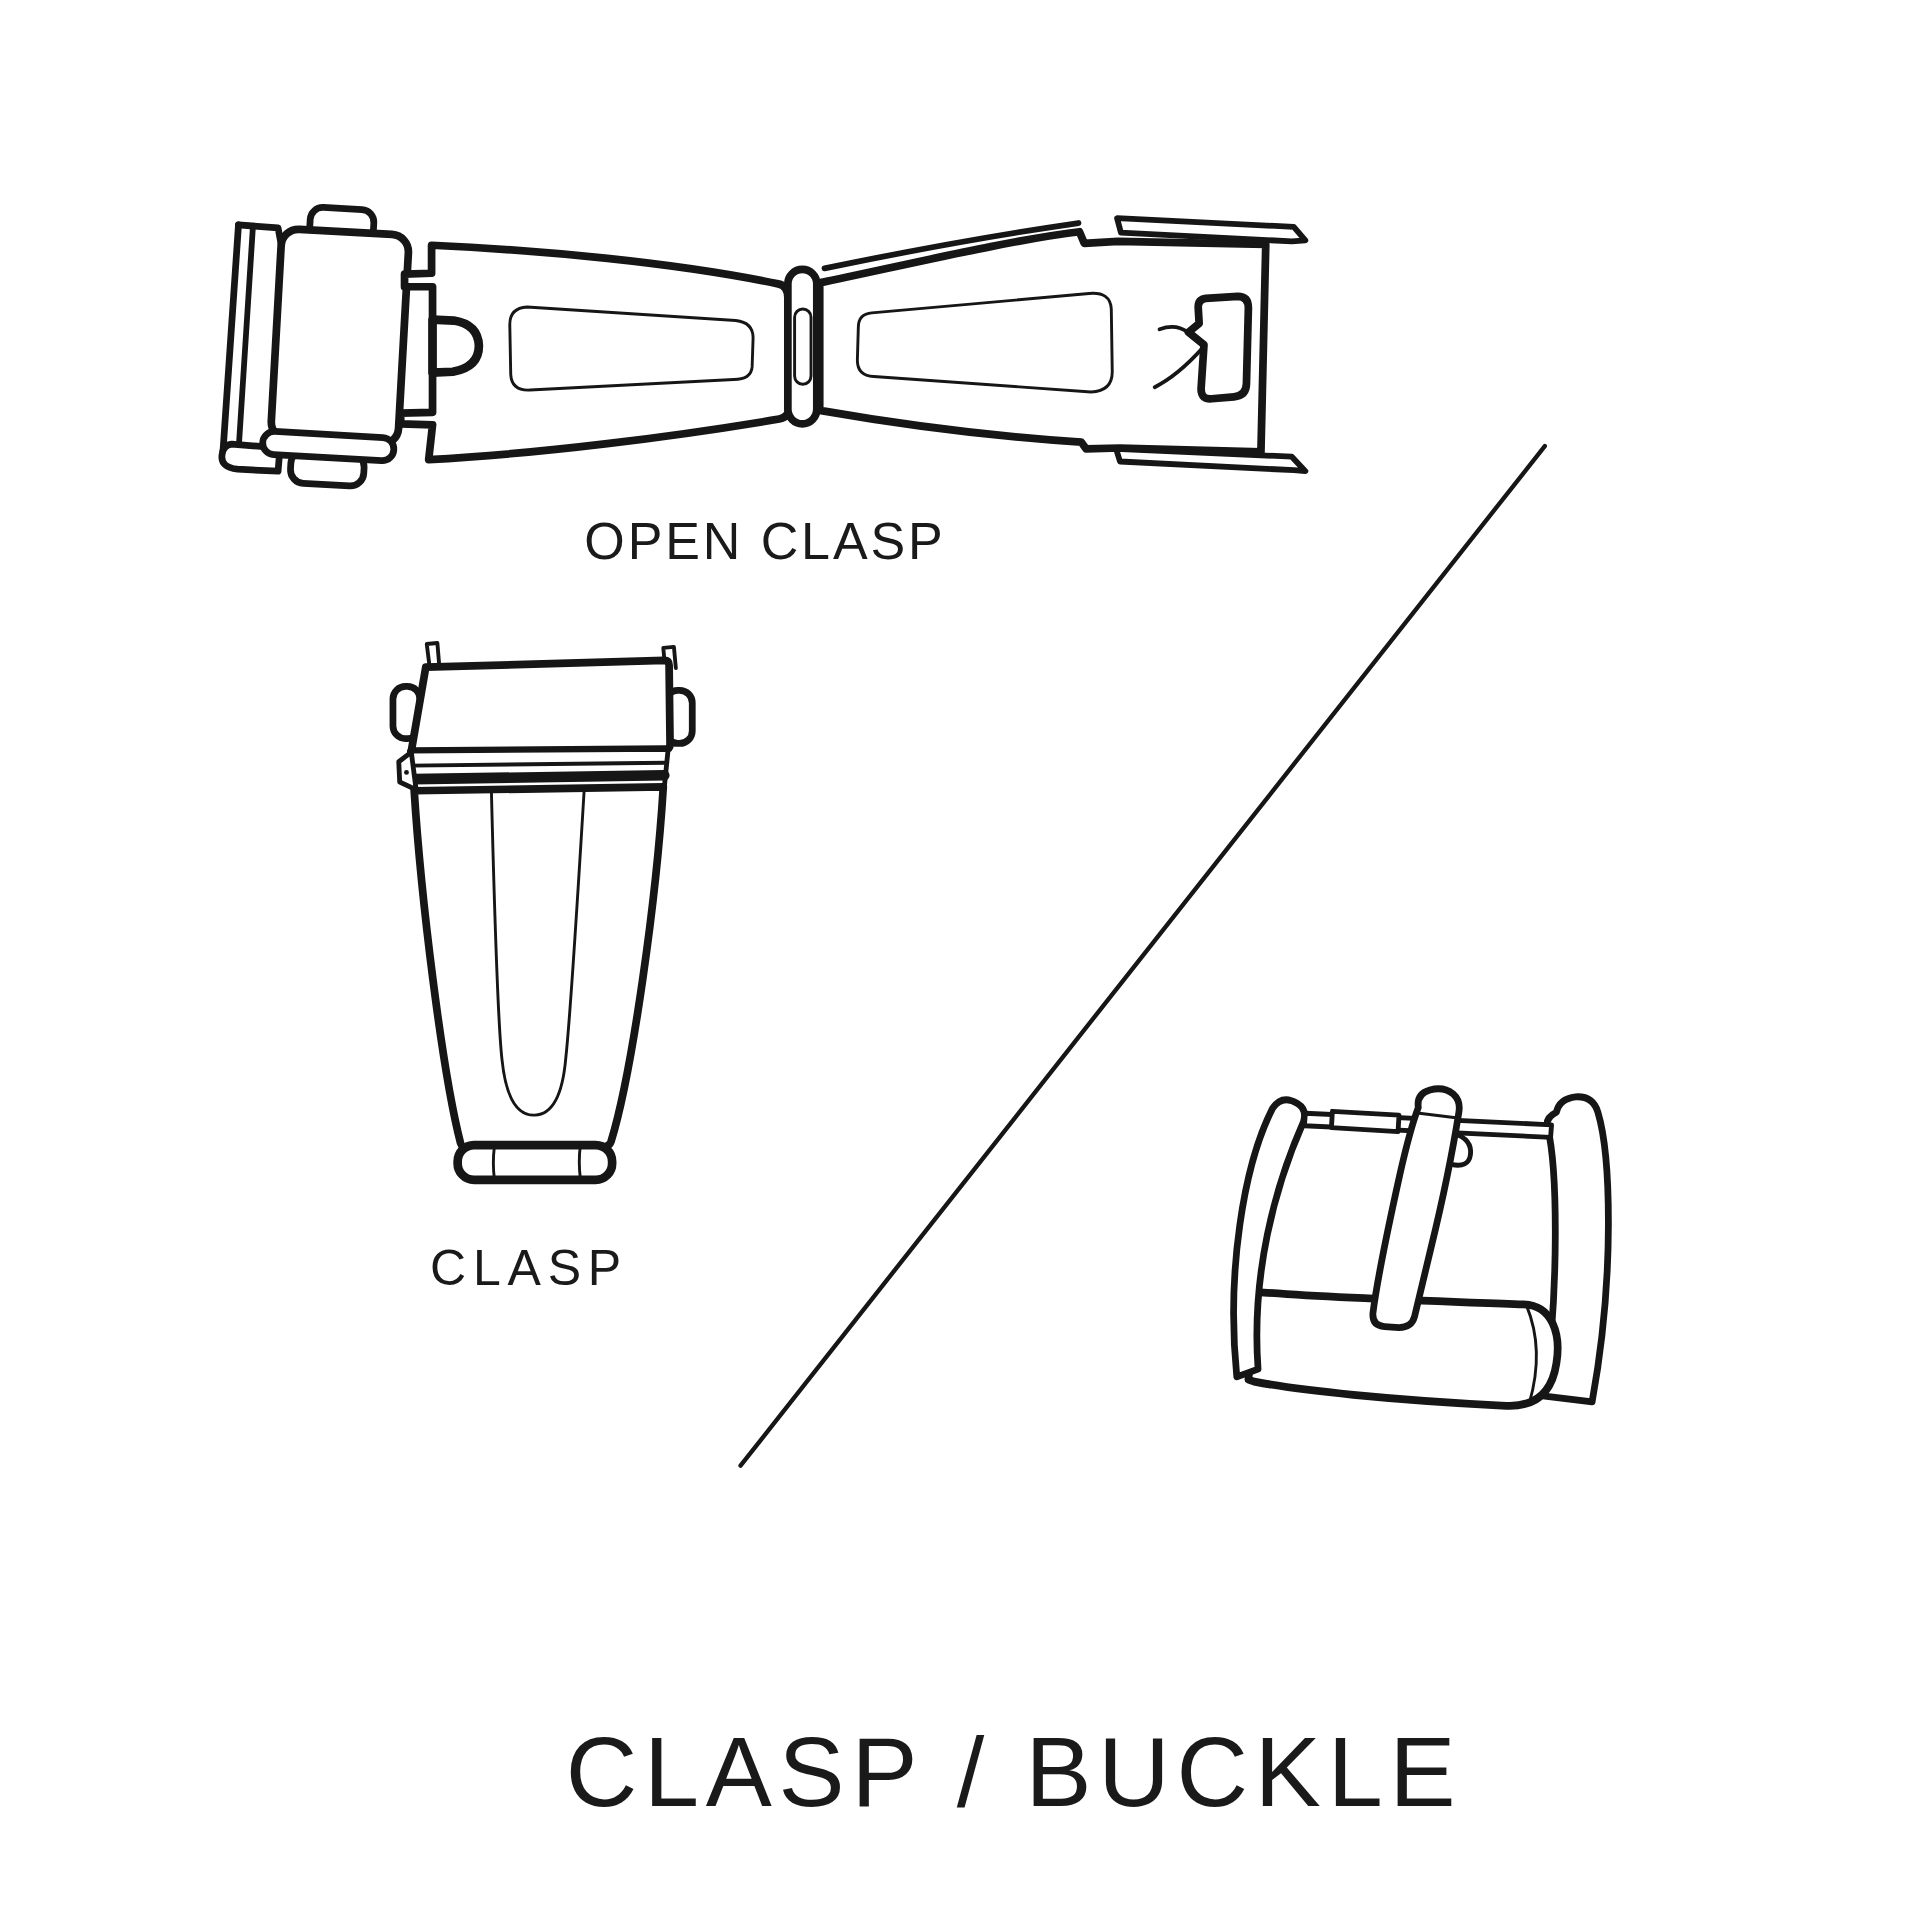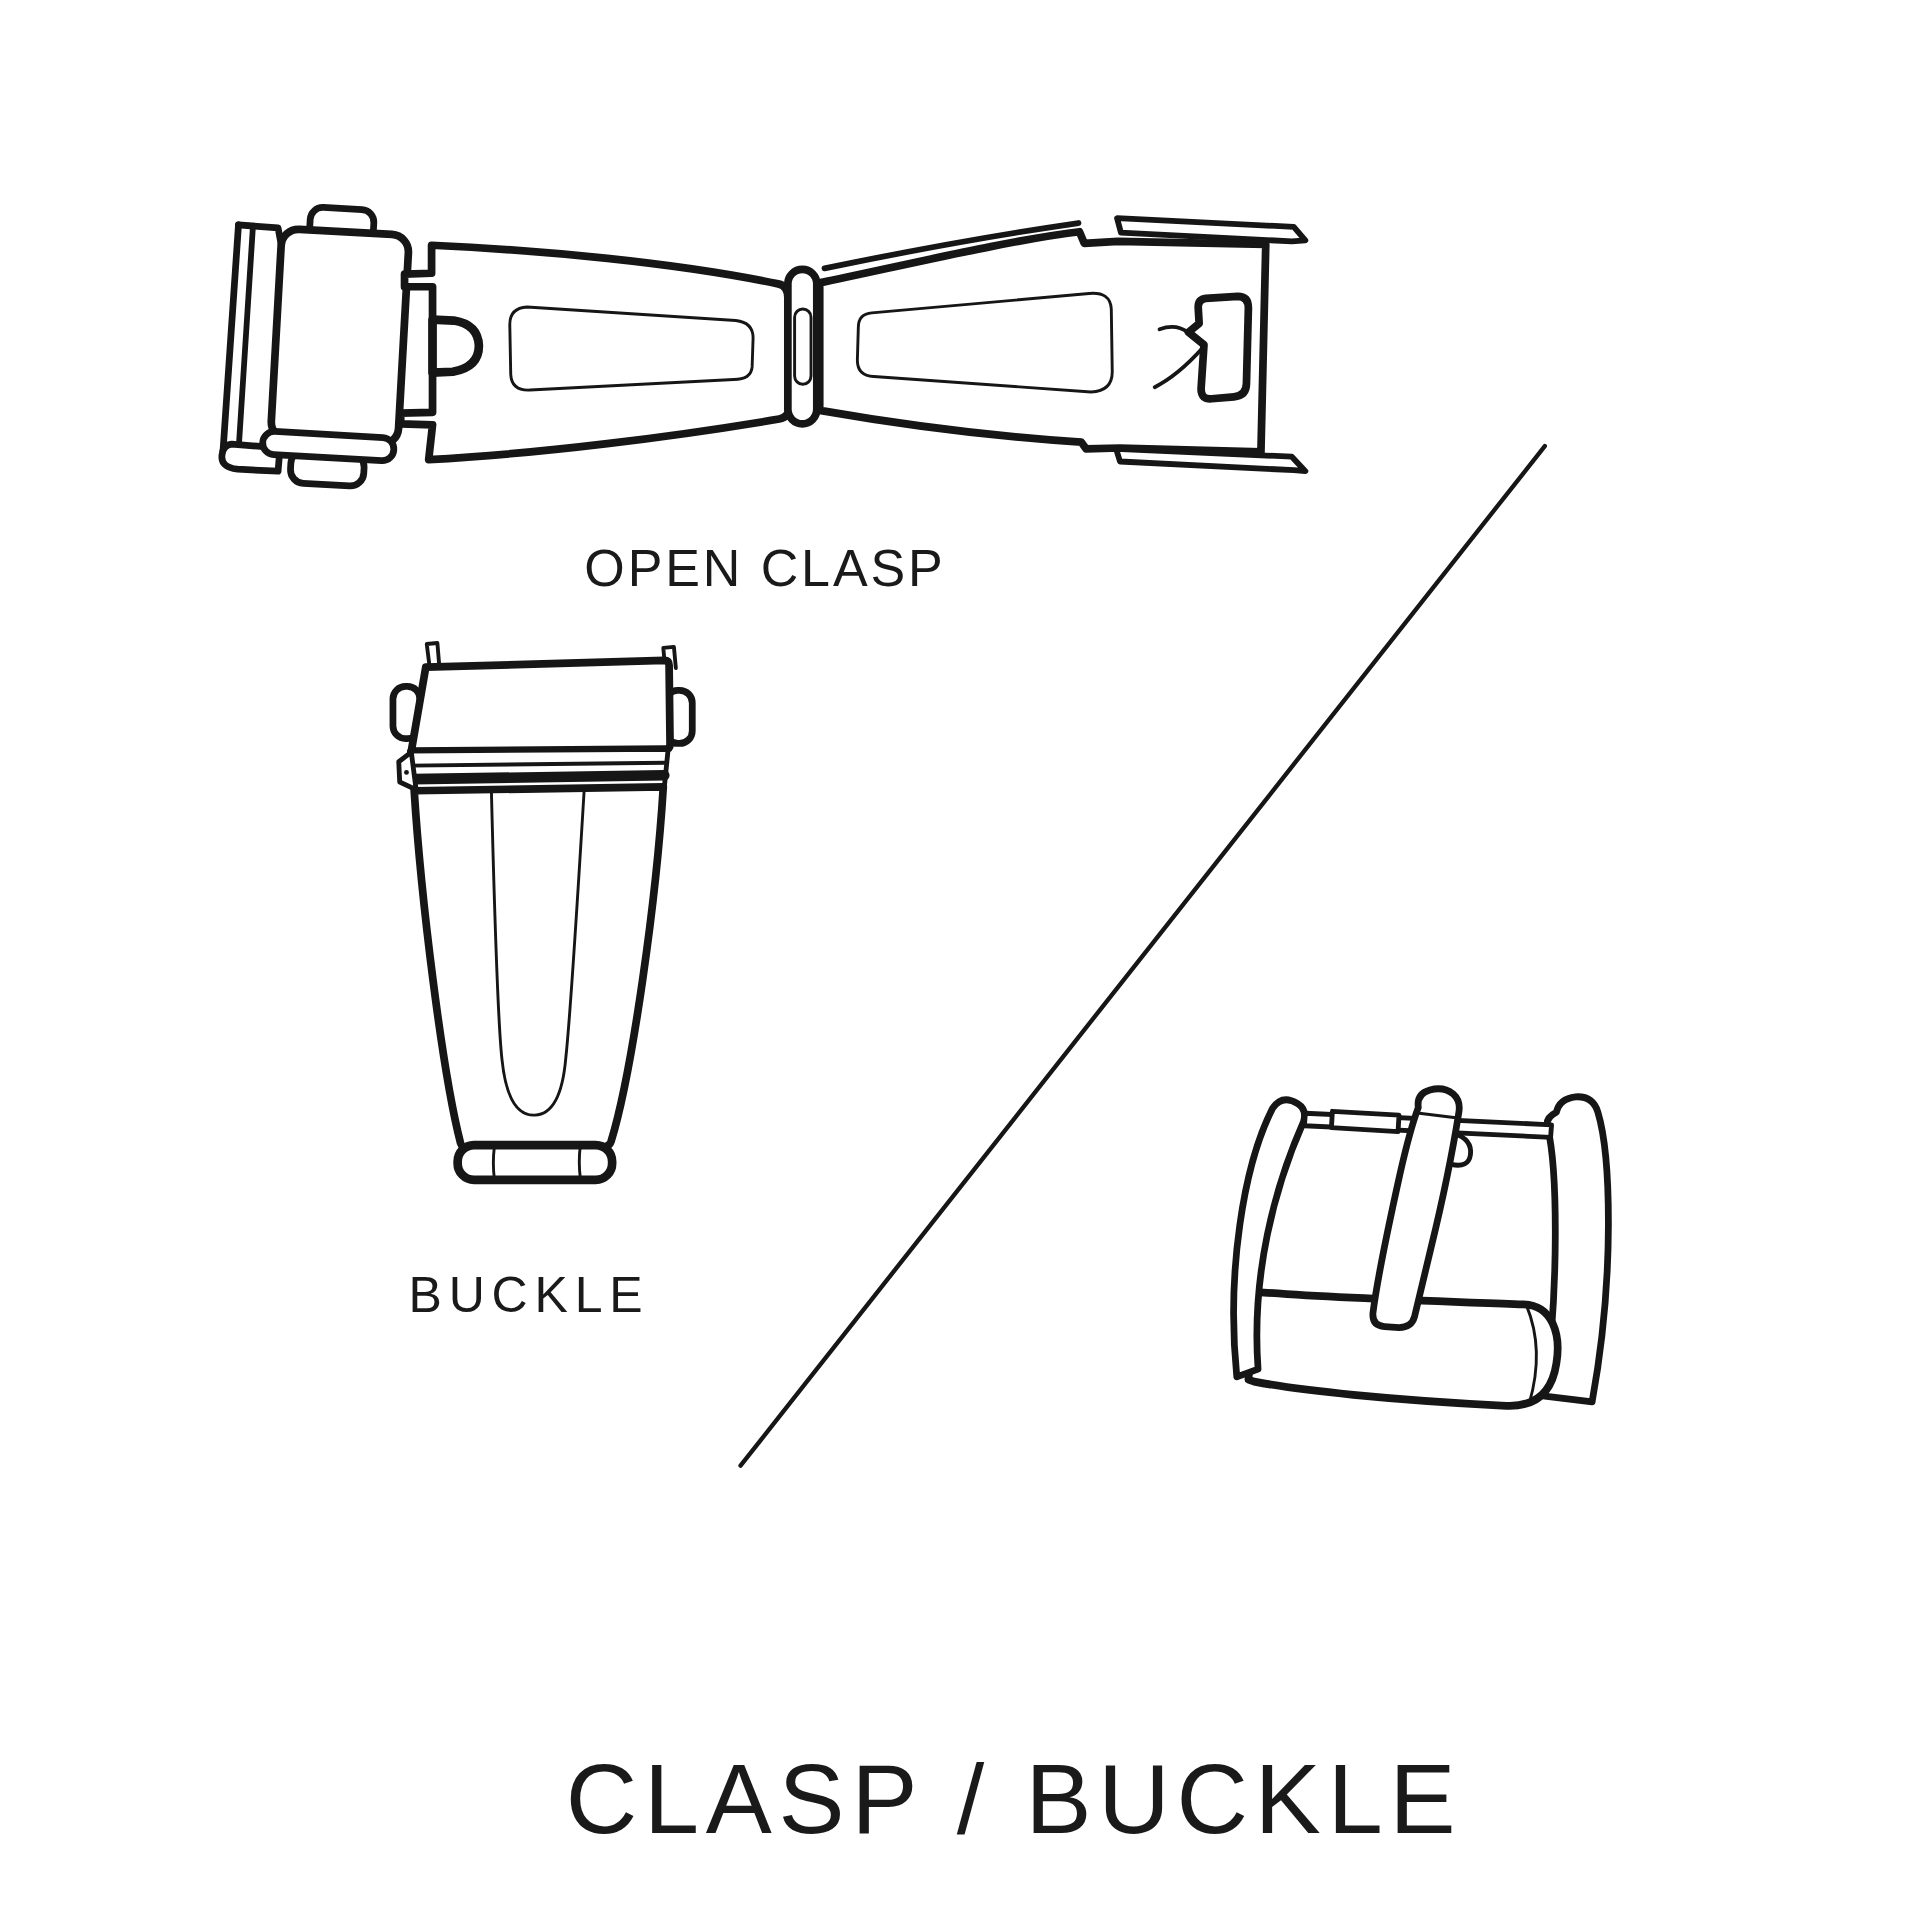--- a/index.html
+++ b/index.html
@@ -1,19 +1,19 @@
 <!DOCTYPE html>
 <html><head>
 <meta charset="utf-8">
 <style>
   html,body{margin:0;padding:0;background:#fff;}
   #page{position:relative;width:1931px;height:1931px;background:#ffffff;overflow:hidden;
         font-family:"Liberation Sans",sans-serif;}
   svg{position:absolute;left:0;top:0;}
-  .label{position:absolute;transform:translateX(-50%);color:#1a1a1a;white-space:nowrap;margin-top:27px;}
+  .label{position:absolute;transform:translateX(-50%);color:#1a1a1a;white-space:nowrap;}
   .label-open{left:765px;top:511px;font-size:52px;letter-spacing:2.9px;}
   .label-closed{left:529px;top:1239px;font-size:50px;letter-spacing:6.8px;}
   .label-title{left:1014px;top:1715px;font-size:99px;letter-spacing:6.8px;}
 </style>
 </head>
 <body>
 
 <div id="page">
   <svg width="1931" height="1931" viewBox="0 0 2000 2000">
     <g stroke="#161616" fill="none" stroke-linejoin="round" stroke-linecap="round">
@@ -105,16 +105,16 @@
           Q 1462,1375 1449,1375
           L 1434,1374 Q 1421,1373 1422,1360
           C 1426,1328 1438,1270 1450,1216
           C 1457,1185 1463,1163 1469,1147 Z" fill="#fff" stroke-width="7"></path>
         <path d="M 1470,1153 L 1510,1158" stroke-width="3"></path>
       </g>
     </g>
   </svg>
 
   <div class="label label-open">OPEN CLASP</div>
-  <div class="label label-closed">BUCKLE</div>
+  <div class="label label-closed">CLASP</div>
   <div class="label label-title">CLASP / BUCKLE</div>
 </div>
 
 
 </body></html>

